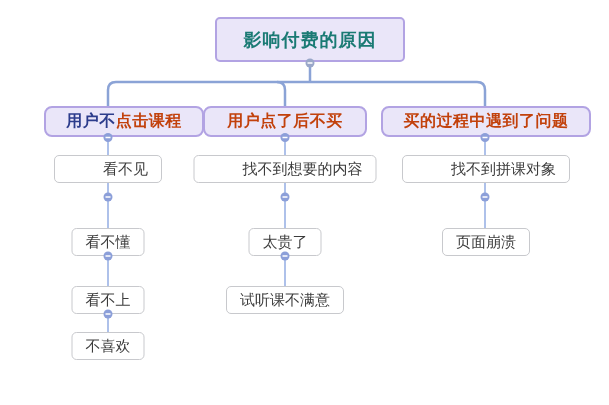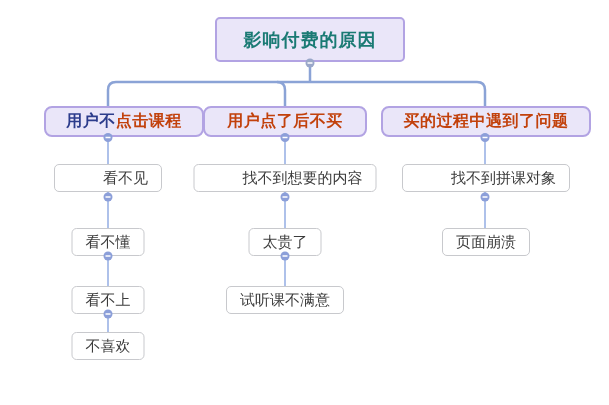--- a/index.html
+++ b/index.html
@@ -66,21 +66,21 @@
     border-radius: 5px;
     font-size: 15px;
     color: #3b3b3b;
     padding: 3px 13px;
     height: 28px;
     transform: translateX(-50%);
   }
   .col-1 { left: 108px; }
   .col-2 { left: 285px; }
   .col-3 { left: 486px; }
-  .row-1 { top: 164px; padding-left: 48px; }
+  .row-1 { top: 155px; padding-left: 48px; }
   .row-2 { top: 228px; }
   .row-3 { top: 286px; }
   .row-4 { top: 332px; }
 </style>
 </head>
 <body>
 
 <div class="canvas">
 
   <svg id="lines-layer" class="layer" viewBox="0 0 609 405">

